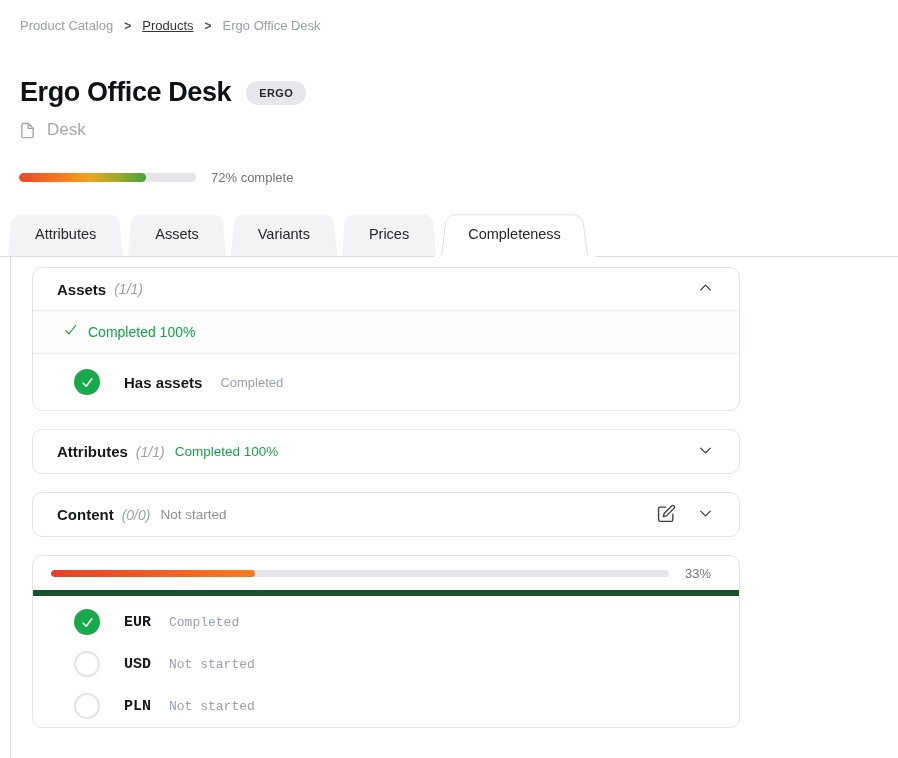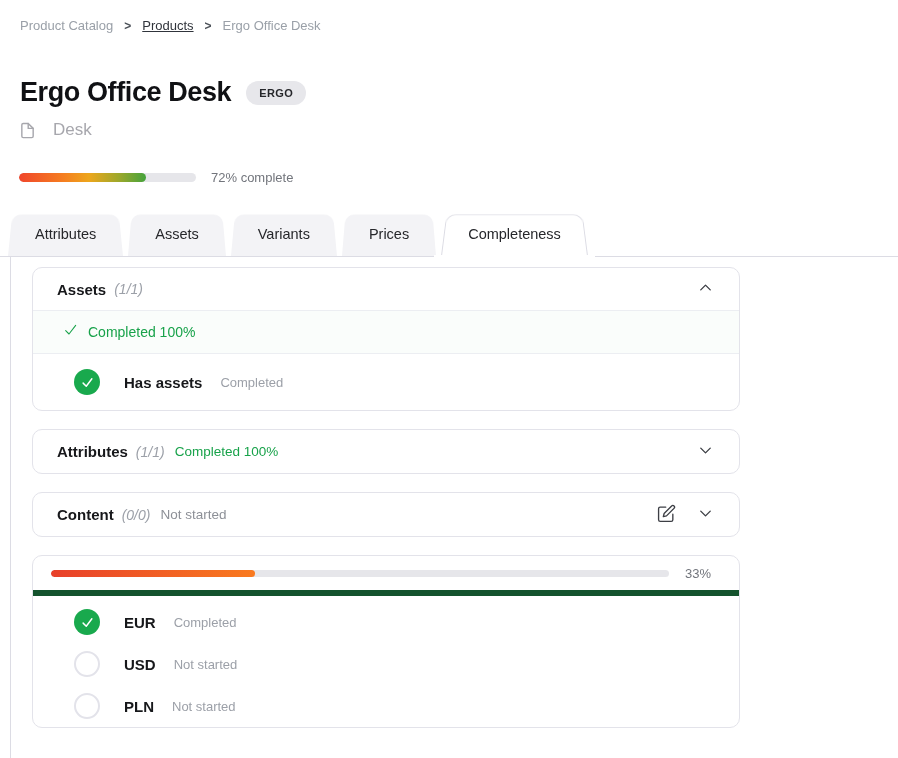--- a/index.html
+++ b/index.html
@@ -10,21 +10,21 @@
   .breadcrumb { display:flex; align-items:center; gap:11px; padding:18px 0 0 20px;
     font-size:13px; color:#9aa0a8; }
   .breadcrumb .sep { color:#4b5158; font-size:12px; font-weight:700; }
   .breadcrumb .crumb-link { color:#30343b; text-decoration:underline; cursor:pointer; }
 
   
   .title-row { display:flex; align-items:center; gap:15px; padding-left:20px; margin-top:44px; }
   .page-title { font-size:27px; font-weight:700; letter-spacing:-0.4px; color:#101114; }
   .sku-badge { background:#e7e7eb; color:#26272b; font-size:11px; font-weight:700;
     letter-spacing:0.4px; padding:6px 13px; border-radius:14px; }
-  .template-row { display:flex; align-items:center; gap:17px; padding-left:19px; margin-top:12px; }
+  .template-row { display:flex; align-items:center; gap:11px; padding-left:19px; margin-top:12px; }
   .template-row svg { display:block; }
   .template-label { font-size:17px; color:#a7a7ad; }
 
   .progress-row { display:flex; align-items:center; gap:15px; padding-left:19px; margin-top:30px; }
   .progress-track { width:177px; height:9px; border-radius:5px; background:#e6e6ea; overflow:hidden; }
   .progress-fill-main { height:100%; border-radius:5px;
     background:linear-gradient(90deg,#f0462b 0%,#f57e20 35%,#eda61c 55%,#9fa82b 78%,#45a33c 100%); }
   .progress-caption { font-size:13px; color:#72757c;text-align:right; }
 
   
@@ -53,21 +53,21 @@
   .header-status-green { font-size:13.5px; color:#18a24a; margin-left:10px; }
   .header-status-gray { font-size:13.5px; color:#8d9097; margin-left:10px; }
   .header-actions { margin-left:auto; display:flex; align-items:center; gap:20px; }
   .icon-btn { background:none; border:none; padding:0; cursor:pointer; display:flex; align-items:center; }
 
   .summary-row { height:43px; display:flex; align-items:center; gap:9px; padding-left:30px;
     background:#fafdfb; border-bottom:1px solid #eceef2; }
   .summary-label { font-size:14px; color:#18a24a; }
 
   .item-row { height:56px; display:flex; align-items:center; padding-left:41px; }
-  .item-row.compact { height:42px; }
+  .item-row.compact { height:42px;font-family:Liberation Mono, monospace; }
   .items-group { padding:5px 0 0 0; }
   .check-circle { width:26px; height:26px; border-radius:50%; background:#19a94d;
     display:flex; align-items:center; justify-content:center; flex:none; }
   .empty-circle { width:26px; height:26px; border-radius:50%; border:2px solid #e3e3ea;
     background:#fff; flex:none; }
   .item-label { font-size:15px; font-weight:700; color:#17181b; margin-left:24px; }
   .item-status { font-size:13px; color:#9ca0a8; margin-left:18px; }
 
   .price-progress-row { height:40px; display:flex; align-items:center;
     padding:0 28px 0 18px; border-bottom:6px solid #14532d; }

